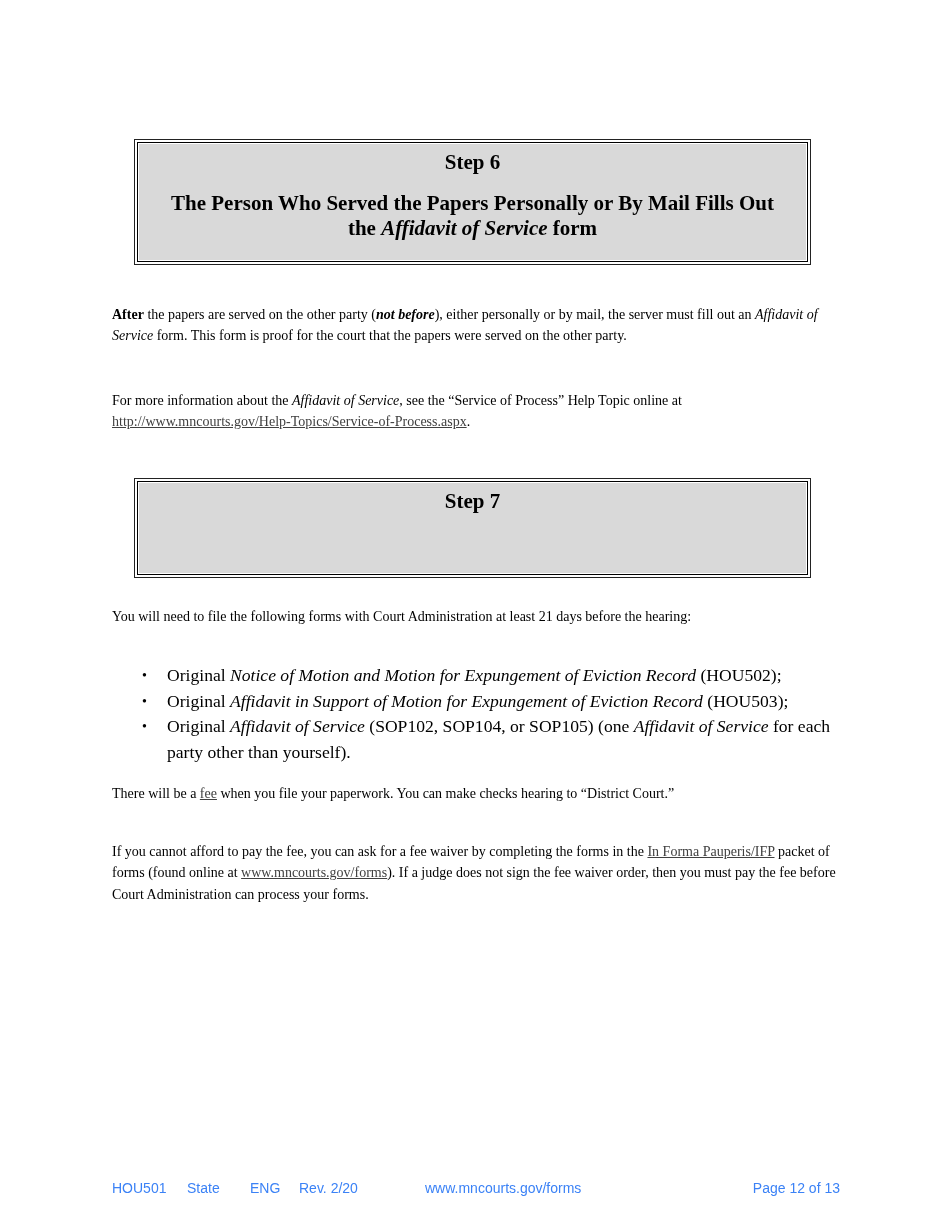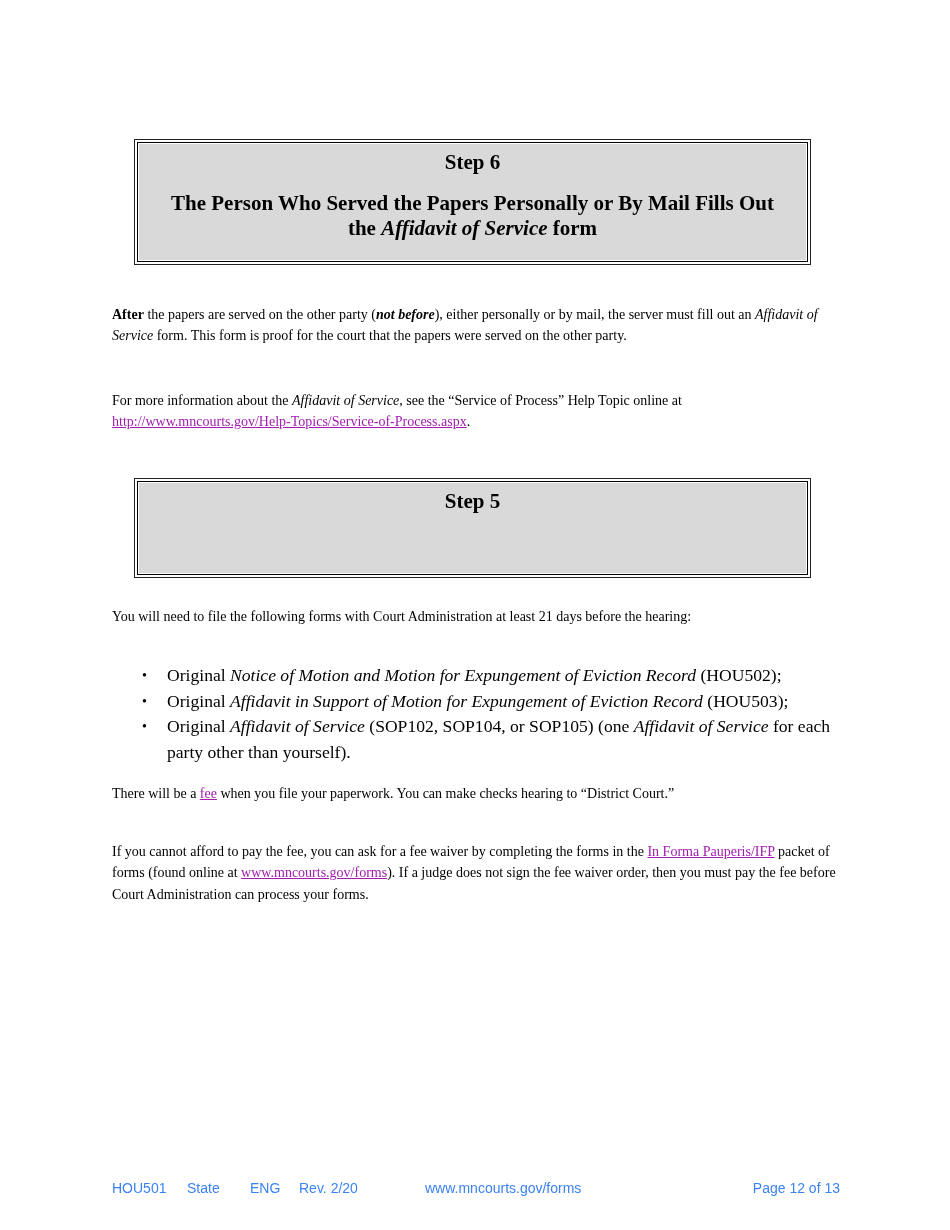--- a/index.html
+++ b/index.html
@@ -30,21 +30,21 @@
   }
   .step-heading {
     position: absolute; left: 0; right: 0;
     font-size: 21px; line-height: 25px; font-weight: bold;
   }
   .para {
     position: absolute; left: 112px; width: 730px;
     font-size: 14px; line-height: 21.3px;
   }
   .para i, .step-heading i { font-style: italic; }
-  a.link { color: #a21caf; text-decoration: underline; margin-top: 36px; }
+  a.link { color: #404040; text-decoration: underline; margin-top: 36px; }
   .bullets {
     position: absolute; left: 112px; width: 730px; margin: 0; padding: 0; list-style: none;
     font-size: 17.6px;
   }
   .bullets li { position: relative; padding-left: 55px; line-height: 25.5px; }
   .bullets li .dot {
     position: absolute; left: 30px; top: 0; font-size: 14px;
   }
   .footer {
     position: absolute; top: 1179px; left: 112px; width: 728px; height: 18px;
@@ -70,21 +70,21 @@
   <div class="para" style="top:304px;">
     <b>After</b><span> the papers are served on the other party (</span><b><i>not before</i></b><span>), either personally or by mail, the server must fill out an </span><i>Affidavit of Service</i><span> form.  This form is proof for the court that the papers were served on the other party.</span>
   </div>
 
   <div class="para" style="top:390px;">
     <span>For more information about the </span><i>Affidavit of Service</i><span>, see the “Service of Process” Help Topic online at </span><a class="link" href="#">http://www.mncourts.gov/Help-Topics/Service-of-Process.aspx</a><span>.</span>
   </div>
 
   <div class="step-box" style="top:481px; height:94px;">
     <div class="outer"></div>
-    <div class="step-title" style="top:7px;">Step 5</div>
+    <div class="step-title" style="top:7px;">Step 7</div>
   </div>
 
   <div class="para" style="top:606px;">You will need to file the following forms with Court Administration at least 21 days before the hearing:</div>
 
   <ul class="bullets" style="top:663px;">
     <li><span class="dot">•</span><span>Original </span><i>Notice of Motion and Motion for Expungement of Eviction Record</i><span> (HOU502);</span></li>
     <li><span class="dot">•</span><span>Original </span><i>Affidavit in Support of Motion for Expungement of Eviction Record</i><span> (HOU503);</span></li>
     <li><span class="dot">•</span><span>Original </span><i>Affidavit of Service</i><span> (SOP102, SOP104, or SOP105) (one </span><i>Affidavit of Service</i><span> for each party other than yourself).</span></li>
   </ul>
 

